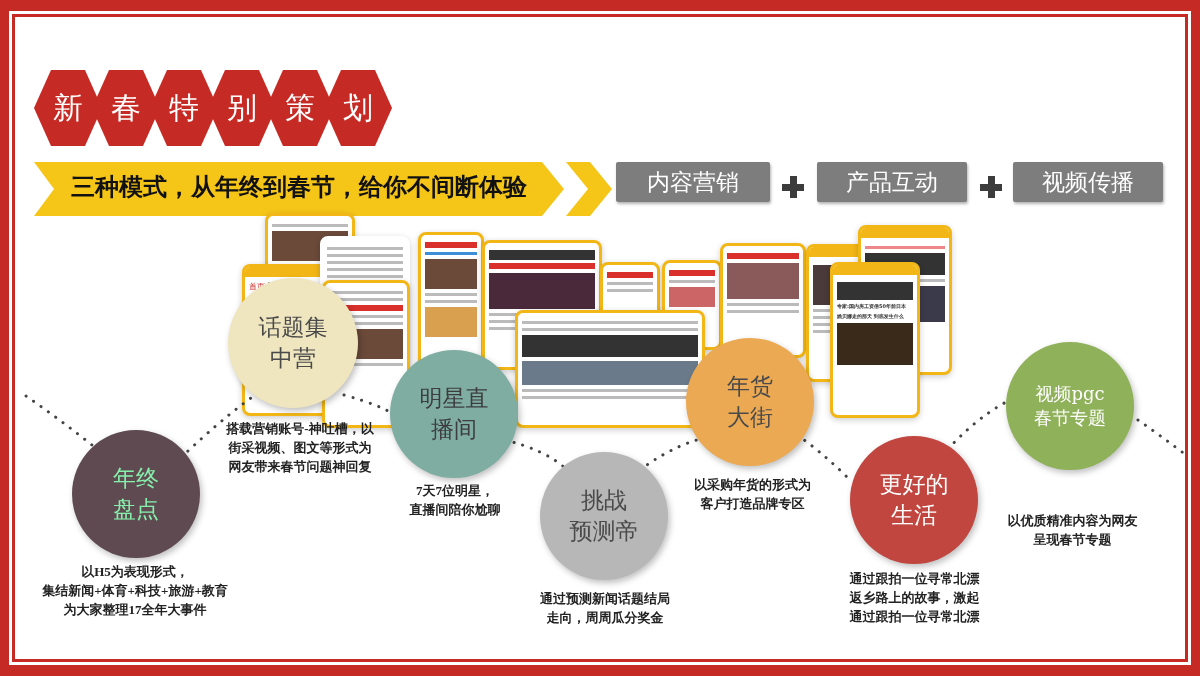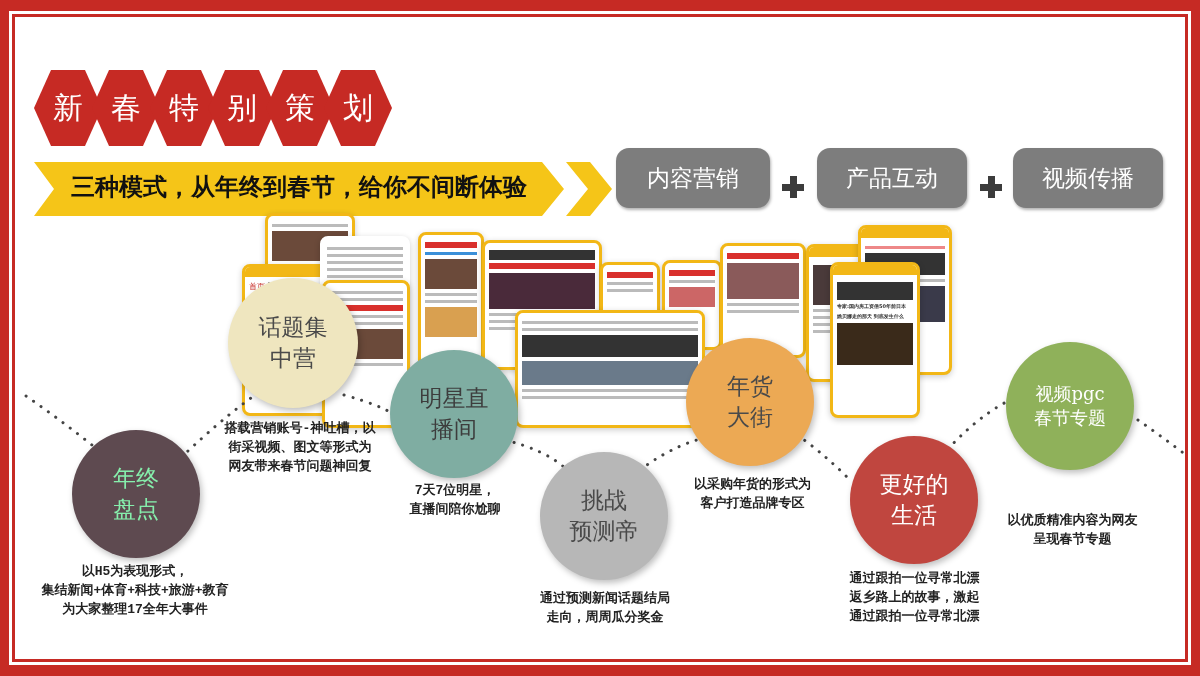--- a/index.html
+++ b/index.html
@@ -12,36 +12,36 @@
   .hex-row { position: absolute; left: 34px; top: 70px; height: 76px; display: flex; }
   .hex { width: 68px; height: 76px; margin-right: -10px; position: relative; display:flex; align-items:center; justify-content:center; }
   .hex svg { position:absolute; left:0; top:0; }
   .hex span { position: relative; color: #fff; font-size: 30px; font-family: "DejaVu Serif", serif; }
 
   .banner { position: absolute; left: 34px; top: 162px; width: 530px; height: 54px; }
   .banner svg { position:absolute; left:0; top:0; }
   .banner-text { position: absolute; left: 0; top: 8px; width: 530px; text-align: center; font-size: 24px; font-weight: bold; color: #111; line-height: 1.45; font-family: Liberation Serif, serif; }
   .chev { position: absolute; left: 566px; top: 162px; }
 
-  .pill { position: absolute; top: 148px; height: 60px; background: #7d7d7d; border-radius: 13px; color:#fff; font-size: 23px; display:flex; align-items:center; justify-content:center; box-shadow: 1px 2px 3px rgba(0,0,0,0.3); font-family: "DejaVu Serif", serif; }
+  .pill { position: absolute; top: 162px; height: 40px; background: #7d7d7d; border-radius: 2px; color:#fff; font-size: 23px; display:flex; align-items:center; justify-content:center; box-shadow: 1px 2px 3px rgba(0,0,0,0.3); font-family: "DejaVu Serif", serif; }
   .plus { position: absolute; top: 176px; width: 22px; height: 22px; }
   .plus::before, .plus::after { content:""; position:absolute; background:#3c3c3c; }
   .plus::before { left: 8px; top: 0; width: 7px; height: 22px; }
   .plus::after { left: 0; top: 8px; width: 22px; height: 7px; }
 
   .shot { position: absolute; background: #fff; border: 3px solid #f2b716; border-radius: 8px; overflow: hidden; box-shadow: 0 2px 6px rgba(0,0,0,0.2); }
   .shot .bar { height: 10px; background: #f2b716; }
   .shot .lines { padding: 4px; }
   .shot .ln { height: 3px; background: #bbb; margin: 4px 0; }
   .shot .img { background: #6b4a3a; height: 30px; margin: 4px 0; }
   .shot .red { background:#d9302c; height:6px; margin:3px 0; }
   .shot .dark { background:#333; height: 22px; margin: 3px 0; }
 
   .circle { position: absolute; border-radius: 50%; display:flex; align-items:center; justify-content:center; text-align:center; font-size: 23px; line-height: 1.35; box-shadow: 2px 3px 6px rgba(0,0,0,0.25); font-family: "DejaVu Serif", serif; }
-  .desc { position: absolute; text-align: center; font-size: 13px; font-weight: bold; color: #222; line-height: 1.45; font-family: Liberation Mono, monospace; }
+  .desc { position: absolute; text-align: center; font-size: 13px; font-weight: bold; color: #222; line-height: 1.45; font-family: Liberation Serif, serif; }
 
   svg.dots { position: absolute; left: 0; top: 0; }
 </style>
 </head>
 <body>
 
 <div class="frame-outer"></div>
 <div class="frame-line1"></div>
 <div class="frame-inner"></div>
 

